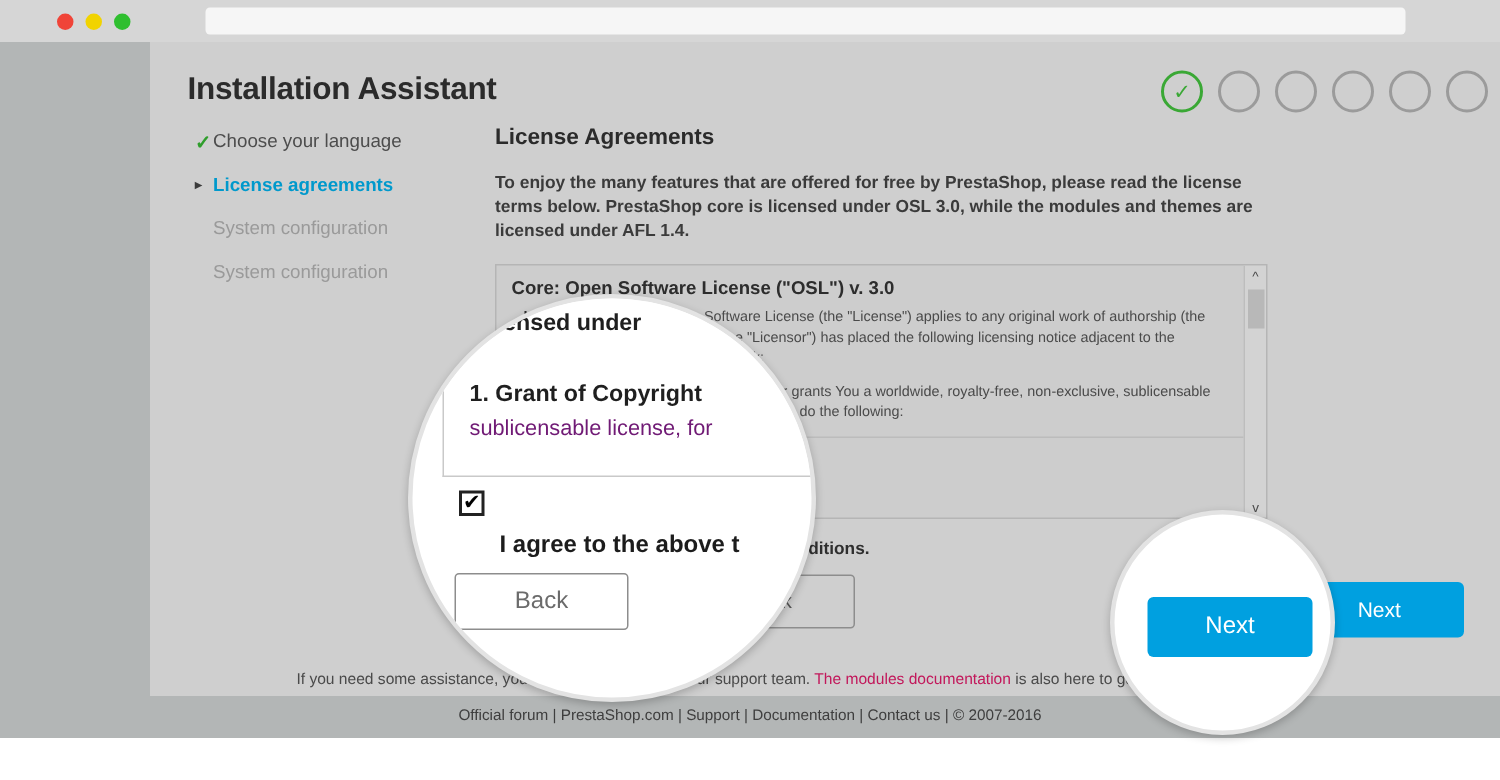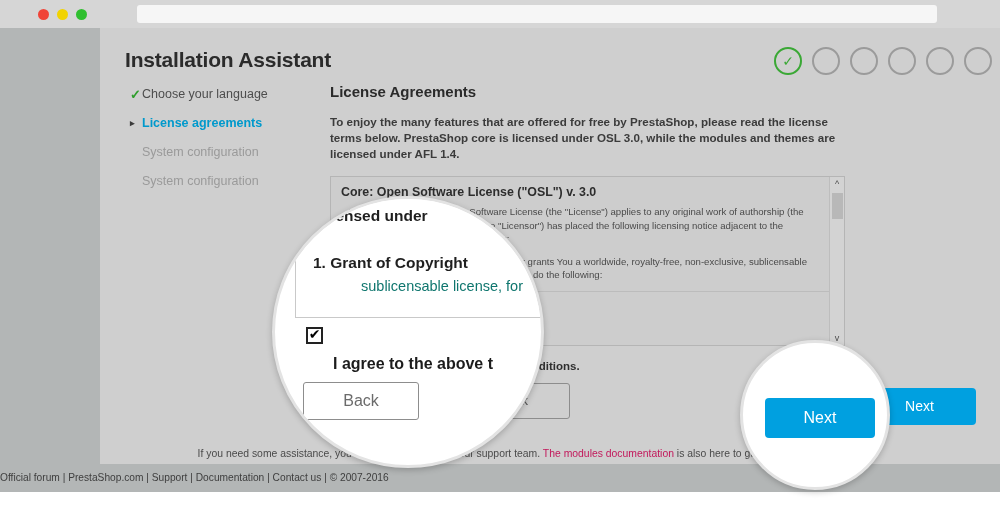--- a/index.html
+++ b/index.html
@@ -339,20 +339,21 @@
     position: absolute;
     left: 0; top: 492px;
     width: 1000px; height: 28px;
     background: #ffffff;
   }
   .footer-strip {
     position: absolute;
     left: 0; top: 464px;
     width: 1000px; height: 28px;
     background: #b3b6b6;
+    text-align: center;
     font-size: 10.2px;
     color: #3e3e3e;
     line-height: 28px;
   }
 
   
   .lens {
     position: absolute;
     border-radius: 50%;
     background: #ffffff;
@@ -371,23 +372,22 @@
   }
 
   .zoom-head {
     font-size: 15.5px;
     font-weight: bold;
     color: #1f1f1f;
     position: absolute;
   }
   .zoom-sub {
     font-size: 14.5px;
-    color: #0f766e;
-    position: absolute;
-    margin-left: 48px;
+    color: #701a75;
+    position: absolute;
   }
   .zoom-box {
     position: absolute;
     border: 1px solid #c9c9c9;
     border-top: 0;
     border-right: 0;
     background: #ffffff;
   }
   .zoom-check {
     position: absolute;

